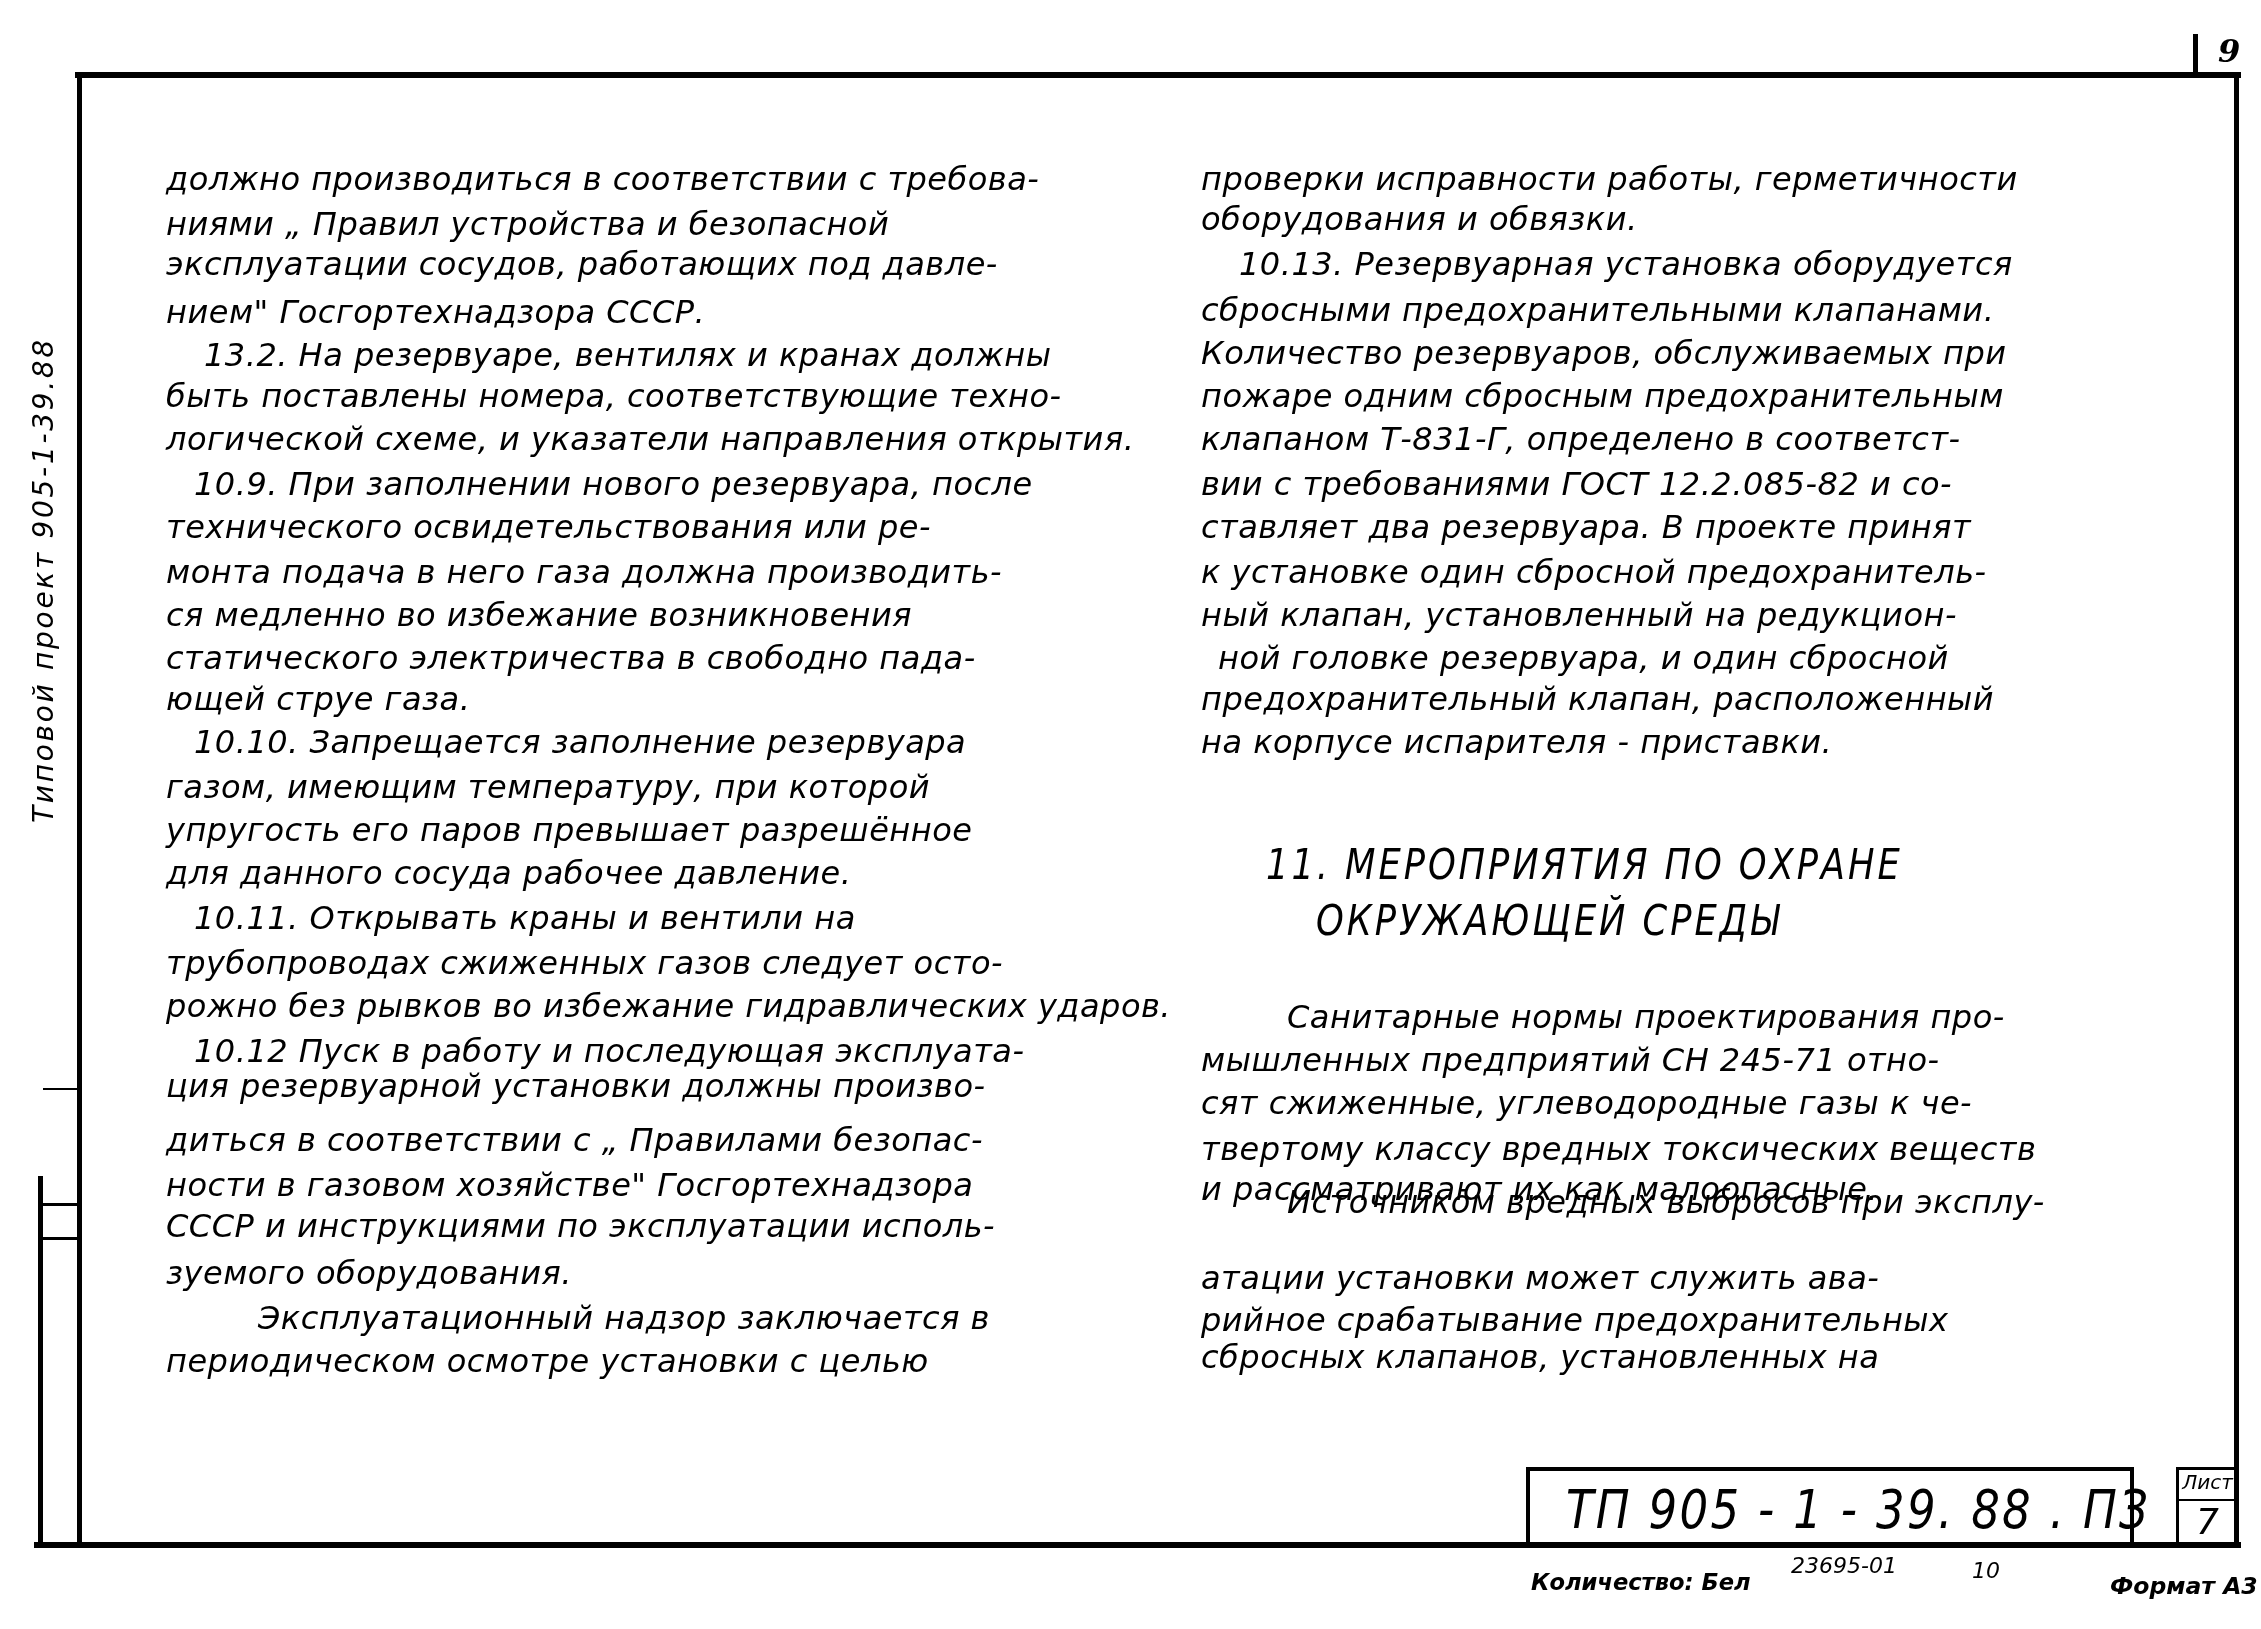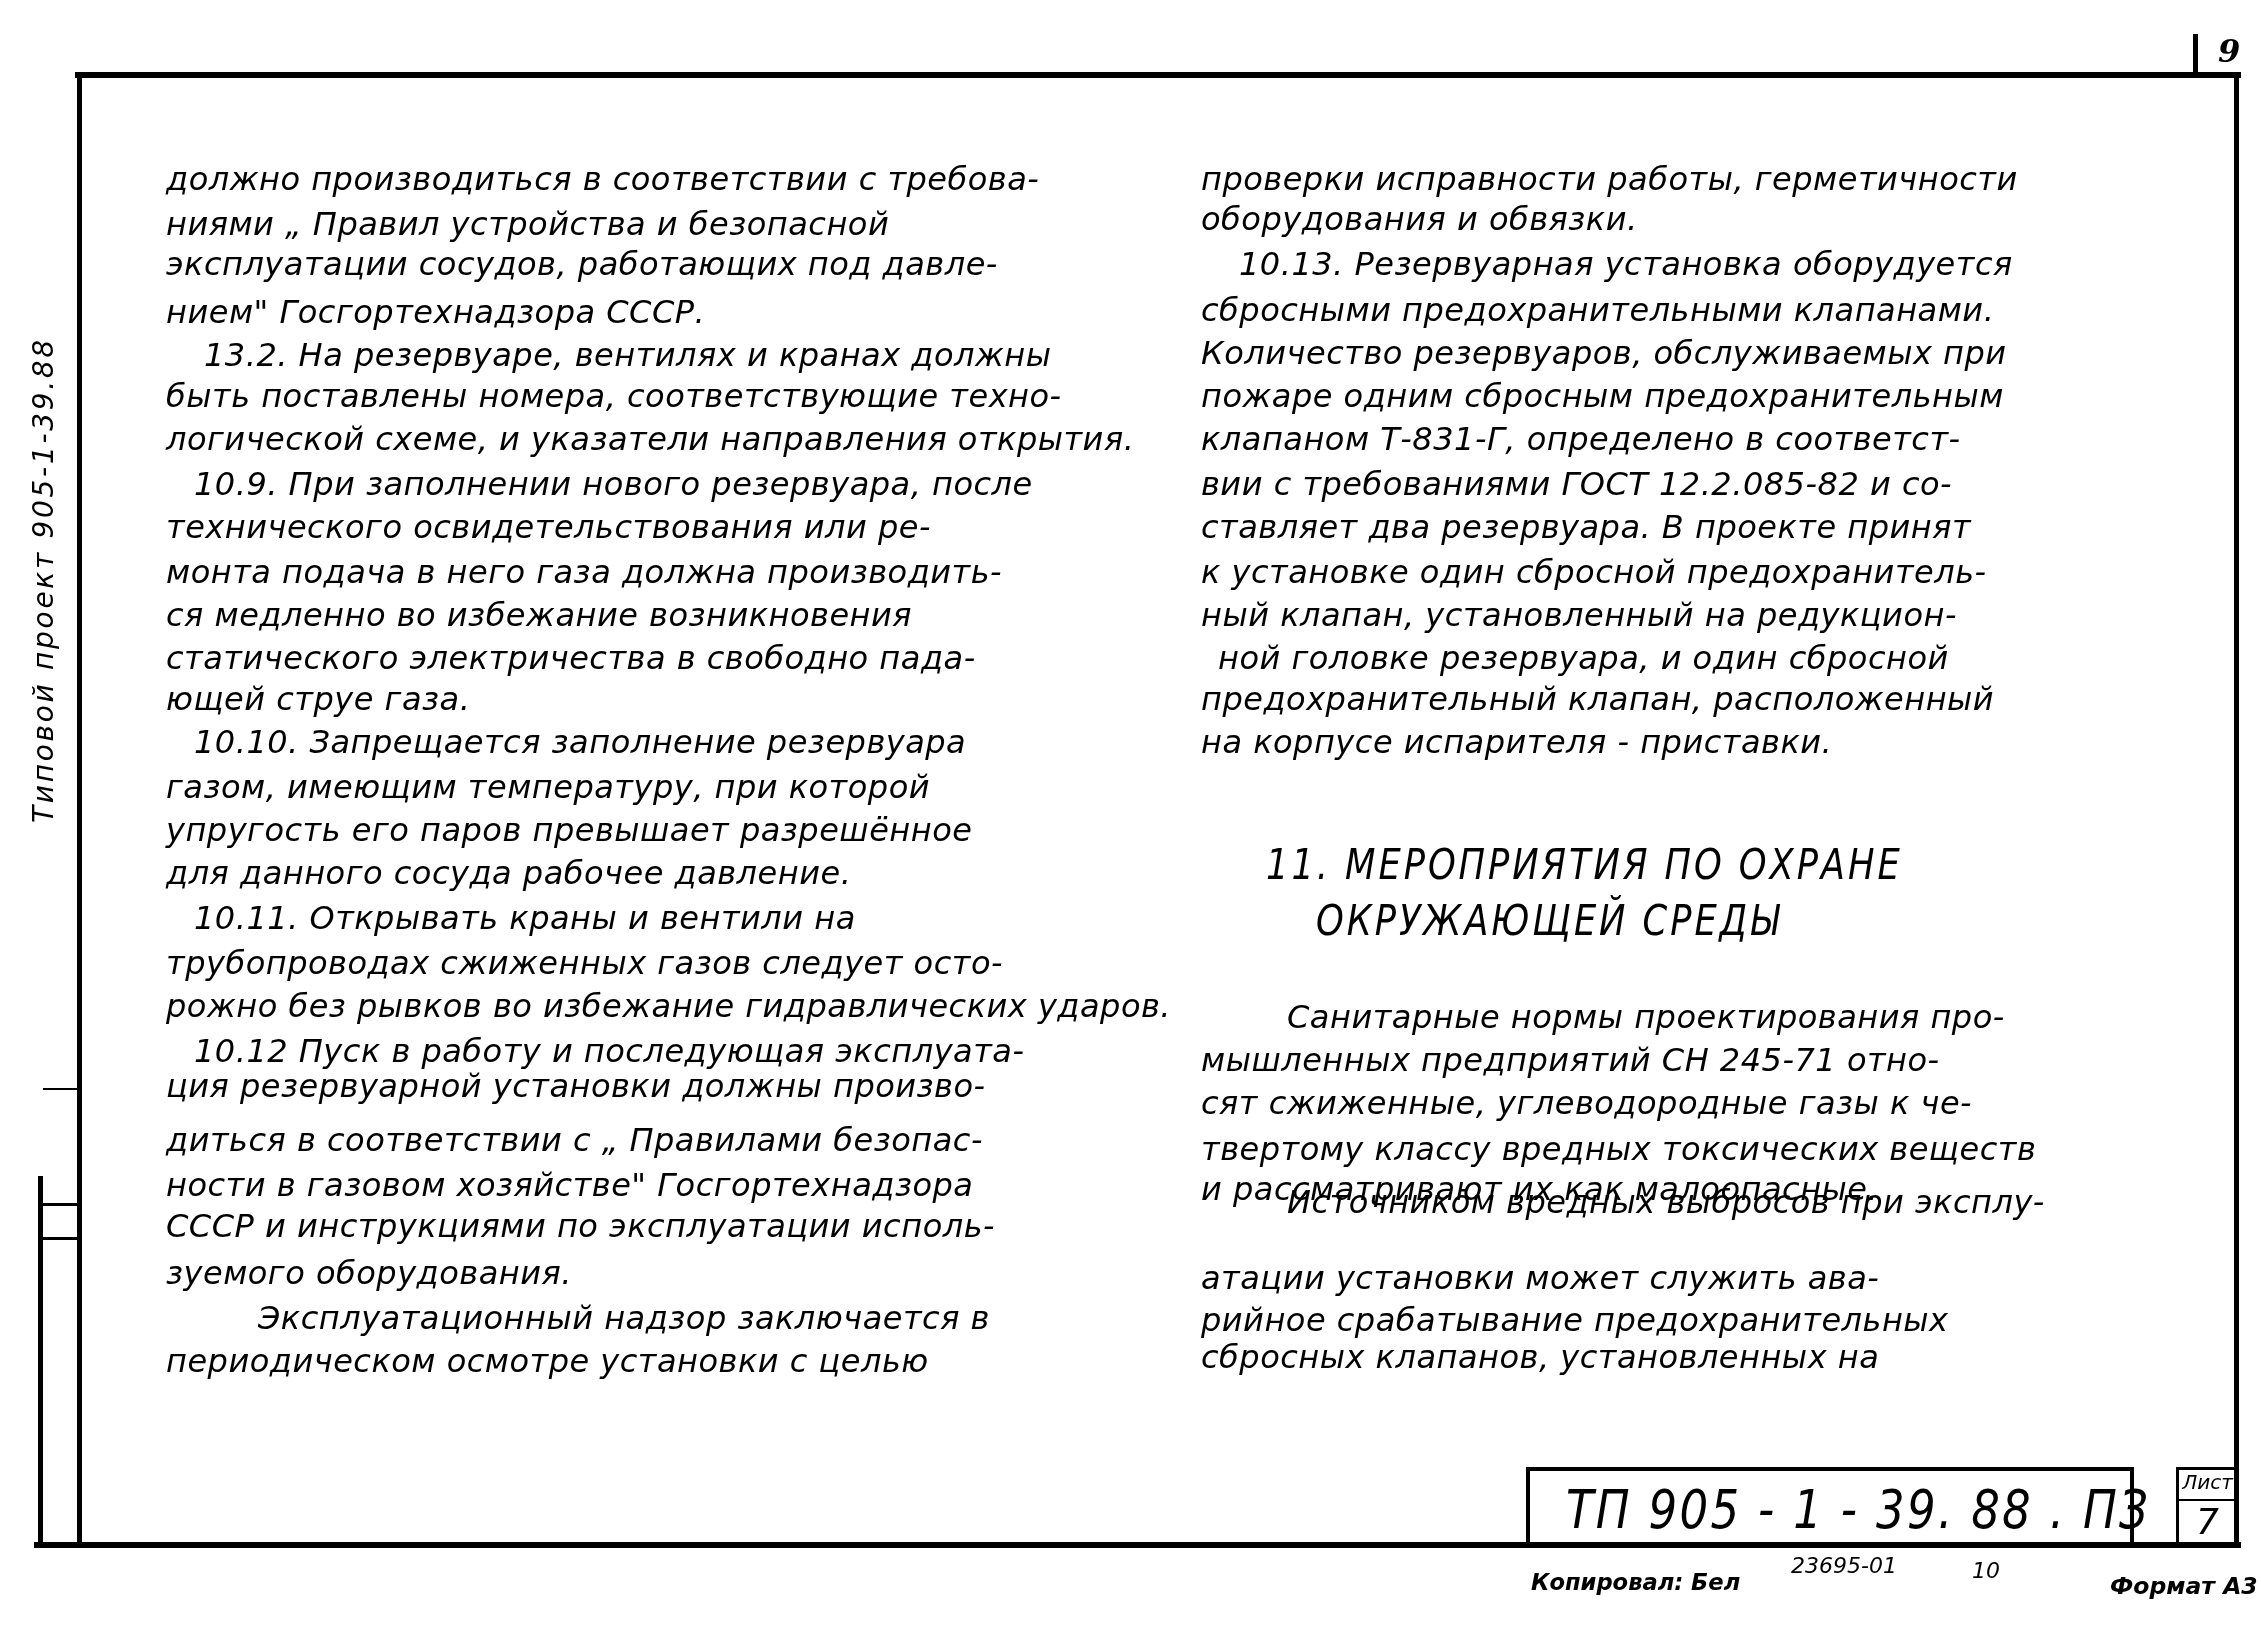--- a/index.html
+++ b/index.html
@@ -115,17 +115,17 @@
   <div class="line" style="top:1339px;">сбросных клапанов, установленных на</div>
 </div>
 
 <div class="stamp">
   <div class="stamp-code">ТП 905 - 1 - 39. 88 . ПЗ</div>
 </div>
 <div class="sheet-cell"></div>
 <div class="sheet-label">Лист</div>
 <div class="sheet-num">7</div>
 
-<div class="footer-text" style="left:1531px; top:1569px; font-size:22.6px;">Копировал: Бел</div>
+<div class="footer-text" style="left:1531px; top:1569px; font-size:22.6px;">Количество: Бел</div>
 <div class="footer-text" style="left:1791px; top:1553px; font-size:22px; font-weight:normal;">23695-01</div>
 <div class="footer-text" style="left:1972px; top:1558px; font-size:22px; font-weight:normal;">10</div>
 <div class="footer-text" style="left:2110px; top:1572px; font-size:23.5px;">Формат А3</div>
 
 
 </body></html>

